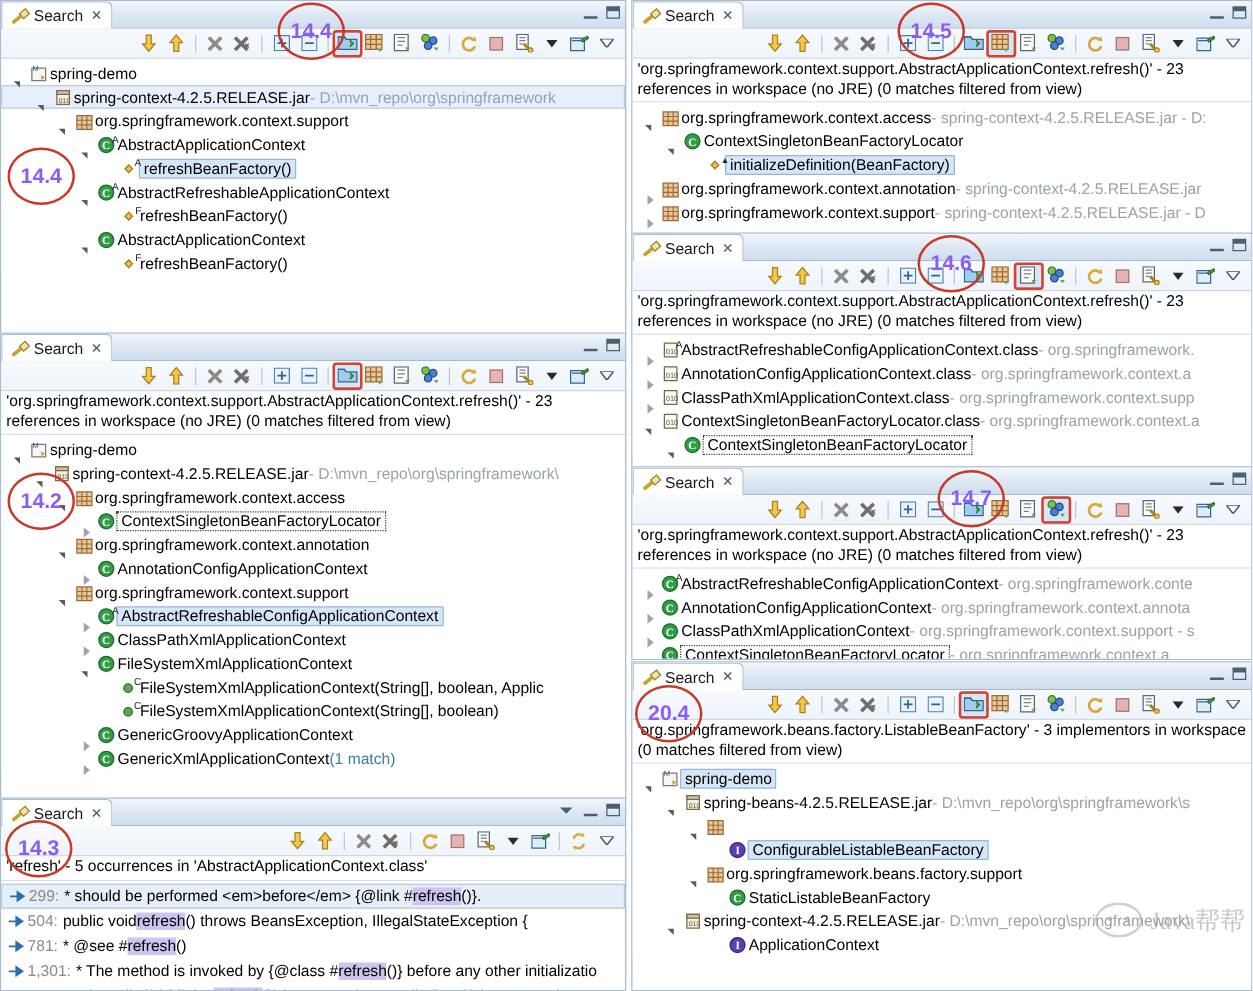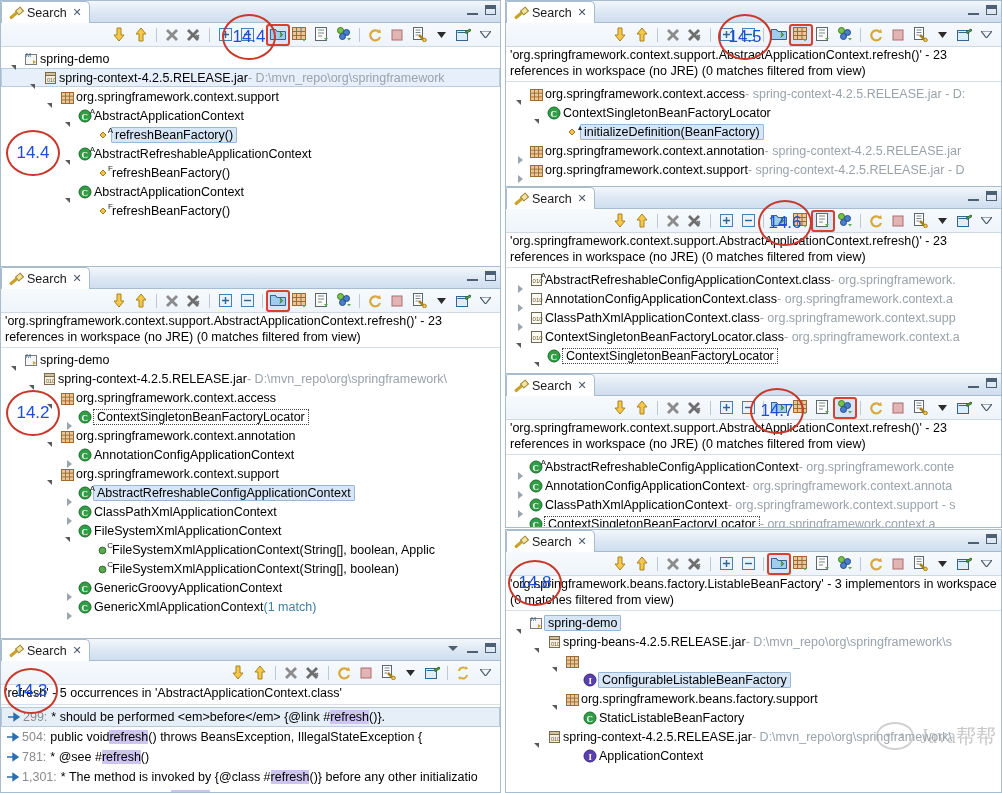--- a/index.html
+++ b/index.html
@@ -122,23 +122,23 @@
   .hl { background:#cdc4f0; }
 
   
   .mline { display:flex; align-items:center; height:20px; font-size:12.5px; white-space:nowrap; padding-left:4px; }
   .mline .num { color:#8a8a8a; margin-right:4px; }
   .mline.selected { background:#e6eef8; border:1px solid #b6c9de; }
 
   
   .anno {
     position:absolute; border:2.5px solid #c8392b; border-radius:50%;
-    color:#1d4ed8; font-weight:normal; font-family:"Liberation Sans", sans-serif;
+    color:#8b5cf6; font-weight:bold; font-family:"Liberation Sans", sans-serif;
     display:flex; align-items:center; justify-content:center;
-    background: transparent; pointer-events:none;margin-top:12px;
+    background: transparent; pointer-events:none;
   }
   .anno.r44 { width:54px; height:46px; font-size:17px; }
 
   
   .watermark {
     position:absolute; right:6px; bottom:36px; width:215px; height:42px;
     color:#9a9a9a; font-size:20px; opacity:.55;
     display:flex; align-items:center; justify-content:flex-end; gap:6px;
     pointer-events:none; font-family:"Liberation Serif", serif;
   }
@@ -1376,20 +1376,20 @@
             </svg></span>
           <span class=""><span class="lbl">ApplicationContext</span></span>
         </div>
       </div>
     </div>
     <div class="anno r44" style="left:6px;top:118px;">14.4</div>
     <div class="anno r44" style="left:222px;top:2px;">14.4</div>
     <div class="anno r44" style="left:6px;top:378px;">14.2</div>
     <div class="anno r44" style="left:4px;top:656px;">14.3</div>
     <div class="anno r44" style="left:718px;top:2px;">14.5</div>
-    <div class="anno r44" style="left:758px;top:188px;">14.6</div>
+    <div class="anno r44" style="left:734px;top:188px;">14.6</div>
     <div class="anno r44" style="left:750px;top:376px;">14.7</div>
-    <div class="anno r44" style="left:508px;top:548px;">14.8</div>
+    <div class="anno r44" style="left:508px;top:548px;">20.4</div>
     <div class="watermark">
       <span class="wm-face"></span>
       <span>Java帮帮</span>
     </div>
   </div>
 
 </body></html>

